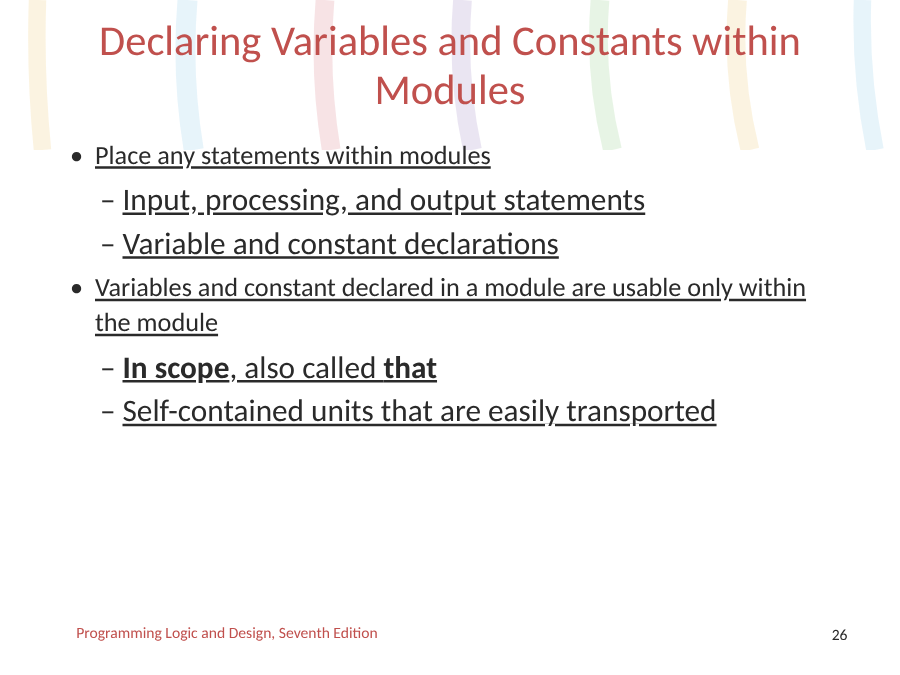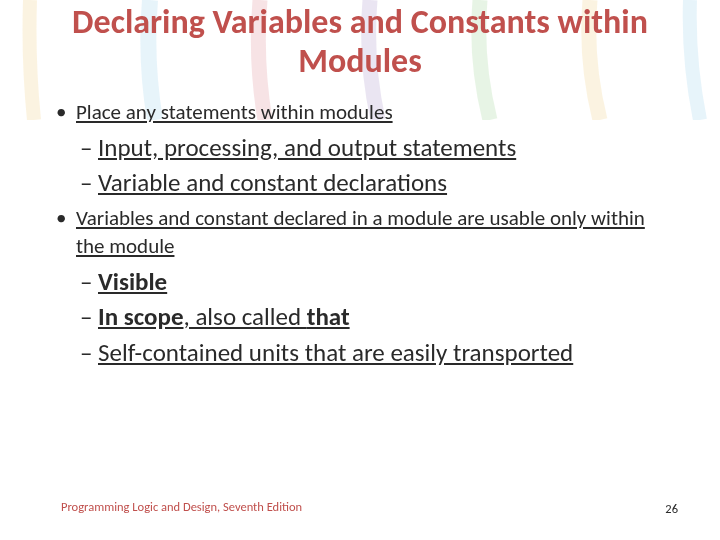--- a/index.html
+++ b/index.html
@@ -16,23 +16,23 @@
     top: 0; left: 0;
     width: 720px; height: 120px;
     opacity: 0.14;
     z-index: 0;
   }
   .slide-title {
     position: relative;
     z-index: 1;
     color: #c0504d;
     font-size: 34px;
-    font-weight: 700;
+    font-weight: 400;
     text-align: center;
-    padding: 2px 40px 6px 40px;
+    padding: 14px 40px 6px 40px;
     line-height: 1.15;
   }
   .content {
     position: relative;
     z-index: 1;
     padding: 8px 48px 0 56px;
     color: #2a2a2a;
     font-size: 21px;
     line-height: 1.35;
     text-decoration: underline;
@@ -94,20 +94,19 @@
 </svg>
 
 <h1 class="slide-title">Declaring Variables and Constants within Modules</h1>
 
 <div class="content">
   <ul>
     <li class="bullet-1">Place any statements within modules</li>
     <li class="bullet-2">Input, processing, and output statements</li>
     <li class="bullet-2">Variable and constant declarations</li>
     <li class="bullet-1">Variables and constant declared in a module are usable only within the module</li>
-    <li class="bullet-2"><span class="bold">Visible</span></li>
     <li class="bullet-2"><span class="bold">In scope</span><span>, also called </span><span class="bold">that</span></li>
     <li class="bullet-2">Self-contained units that are easily transported</li>
   </ul>
 </div>
 
 <div class="footer-left">Programming Logic and Design, Seventh Edition</div>
 <div class="footer-right">26</div>
 
 </body></html>

